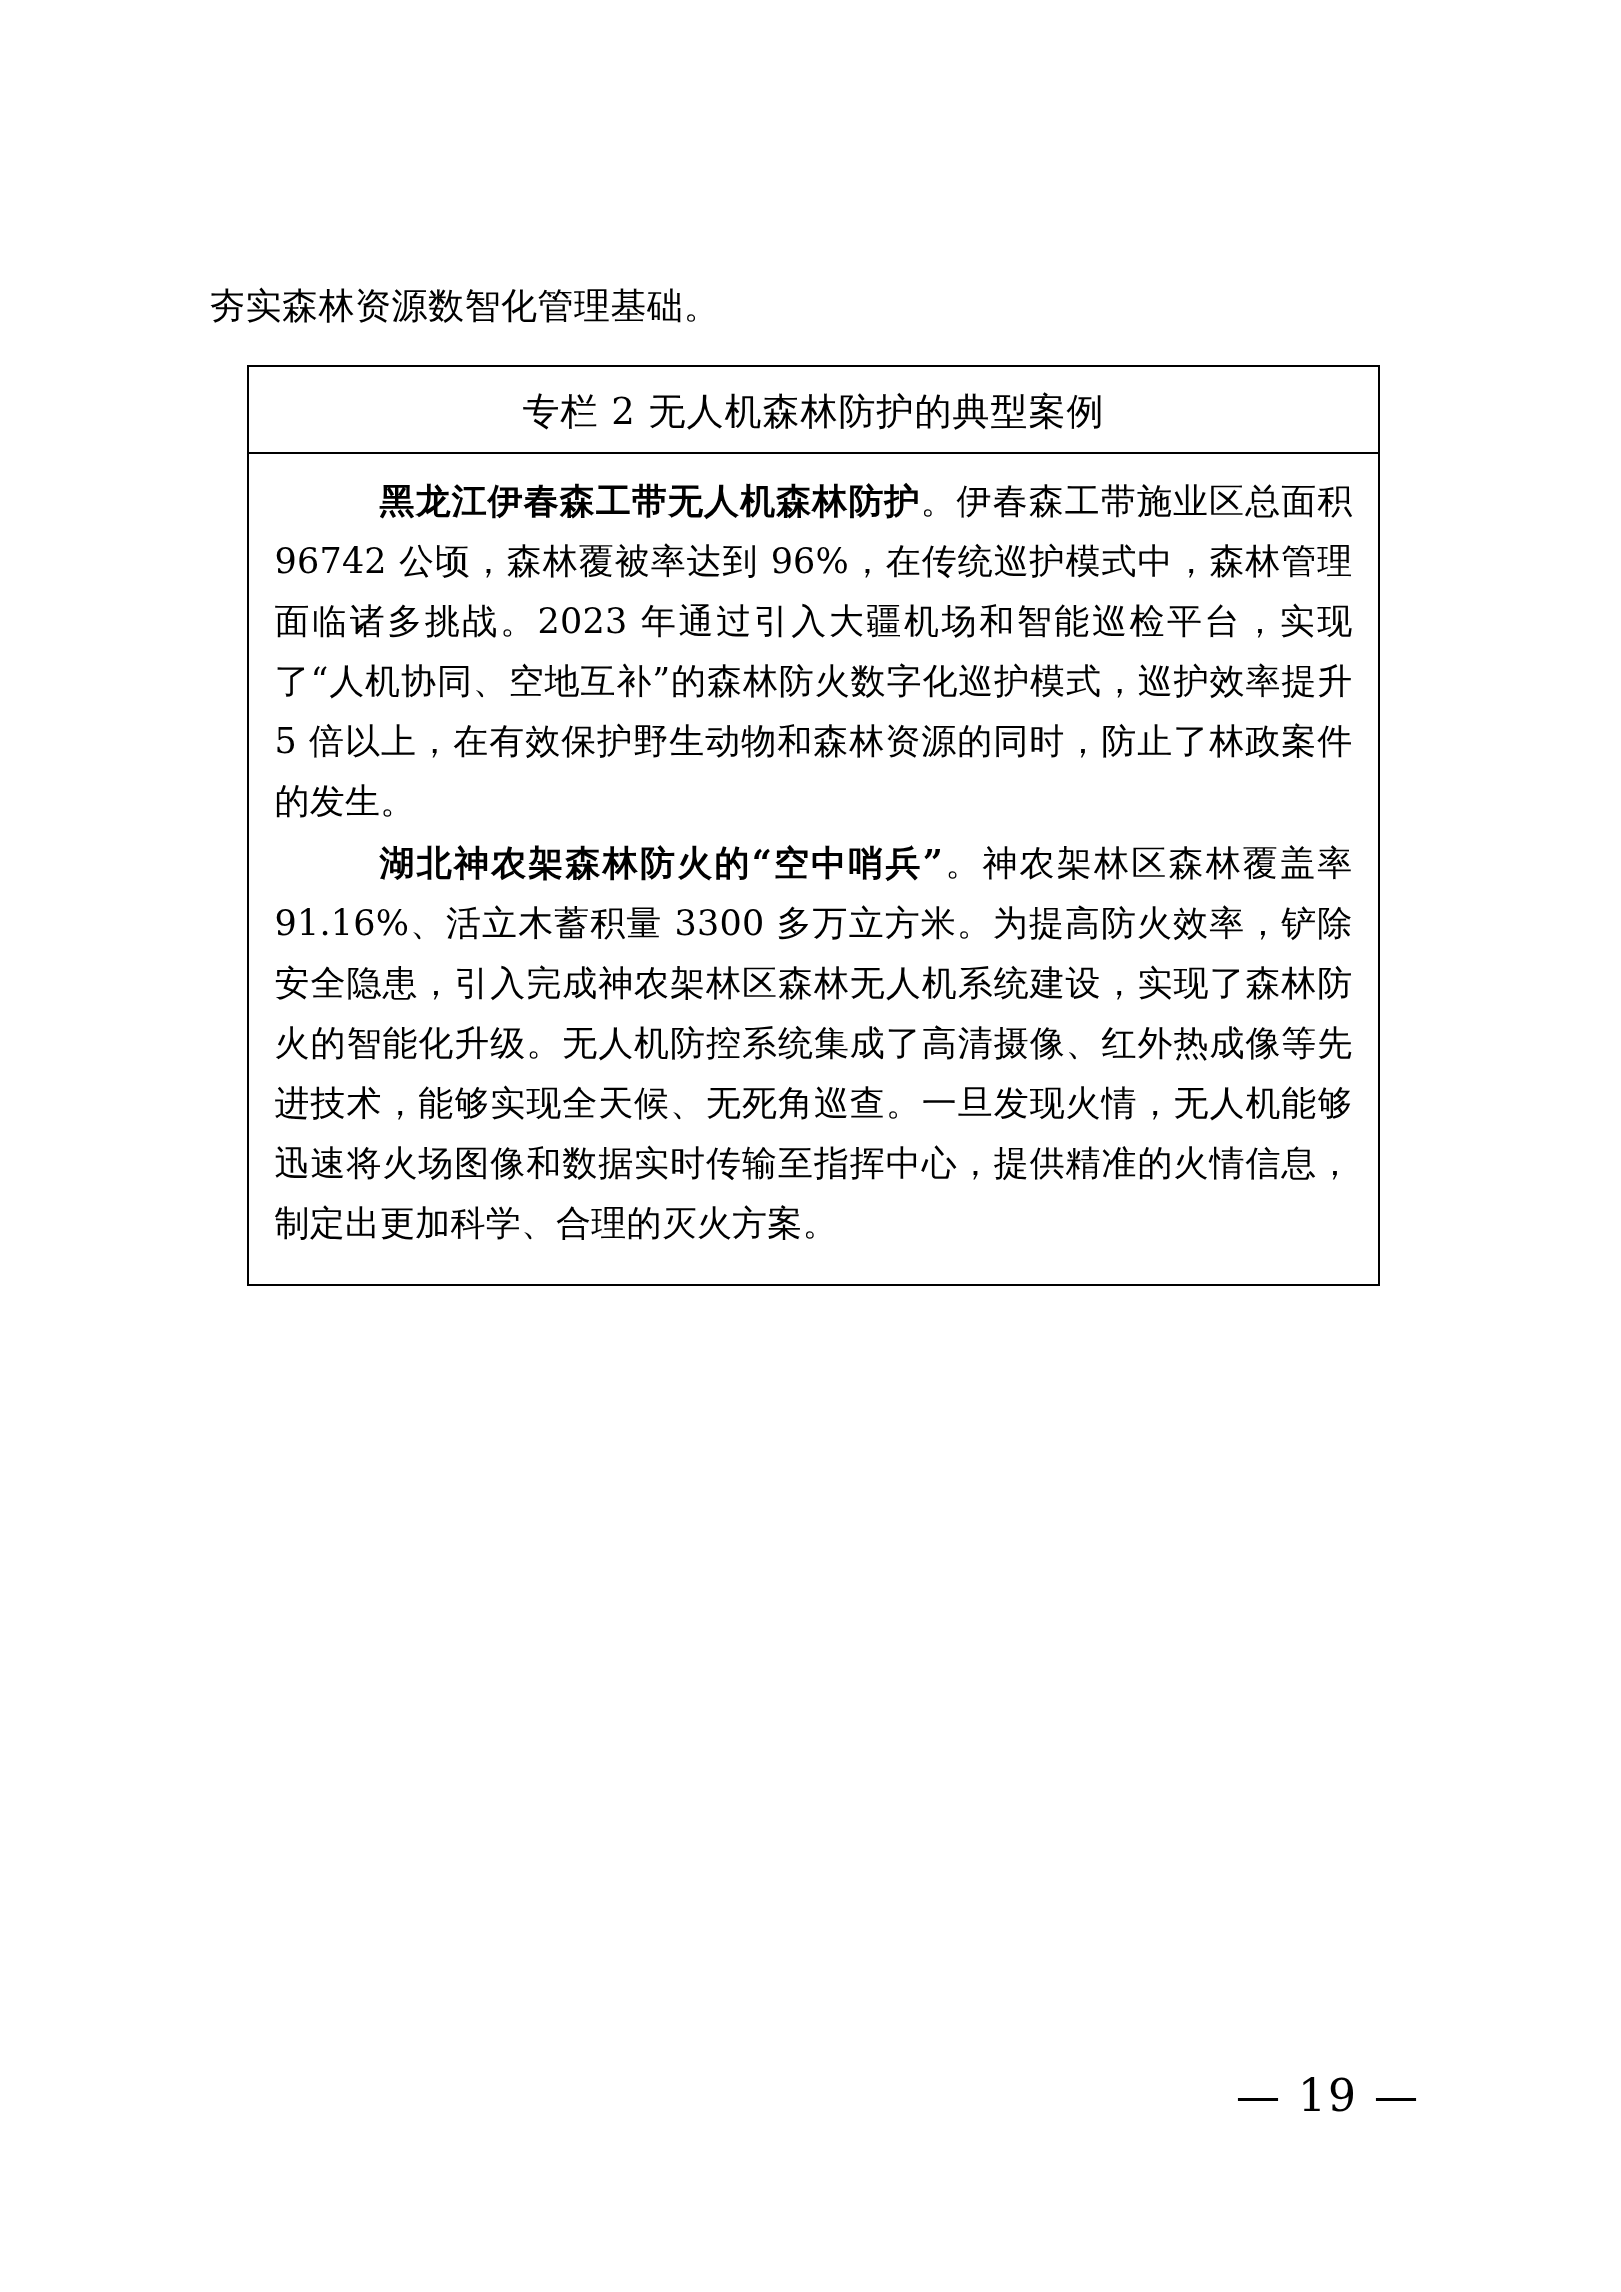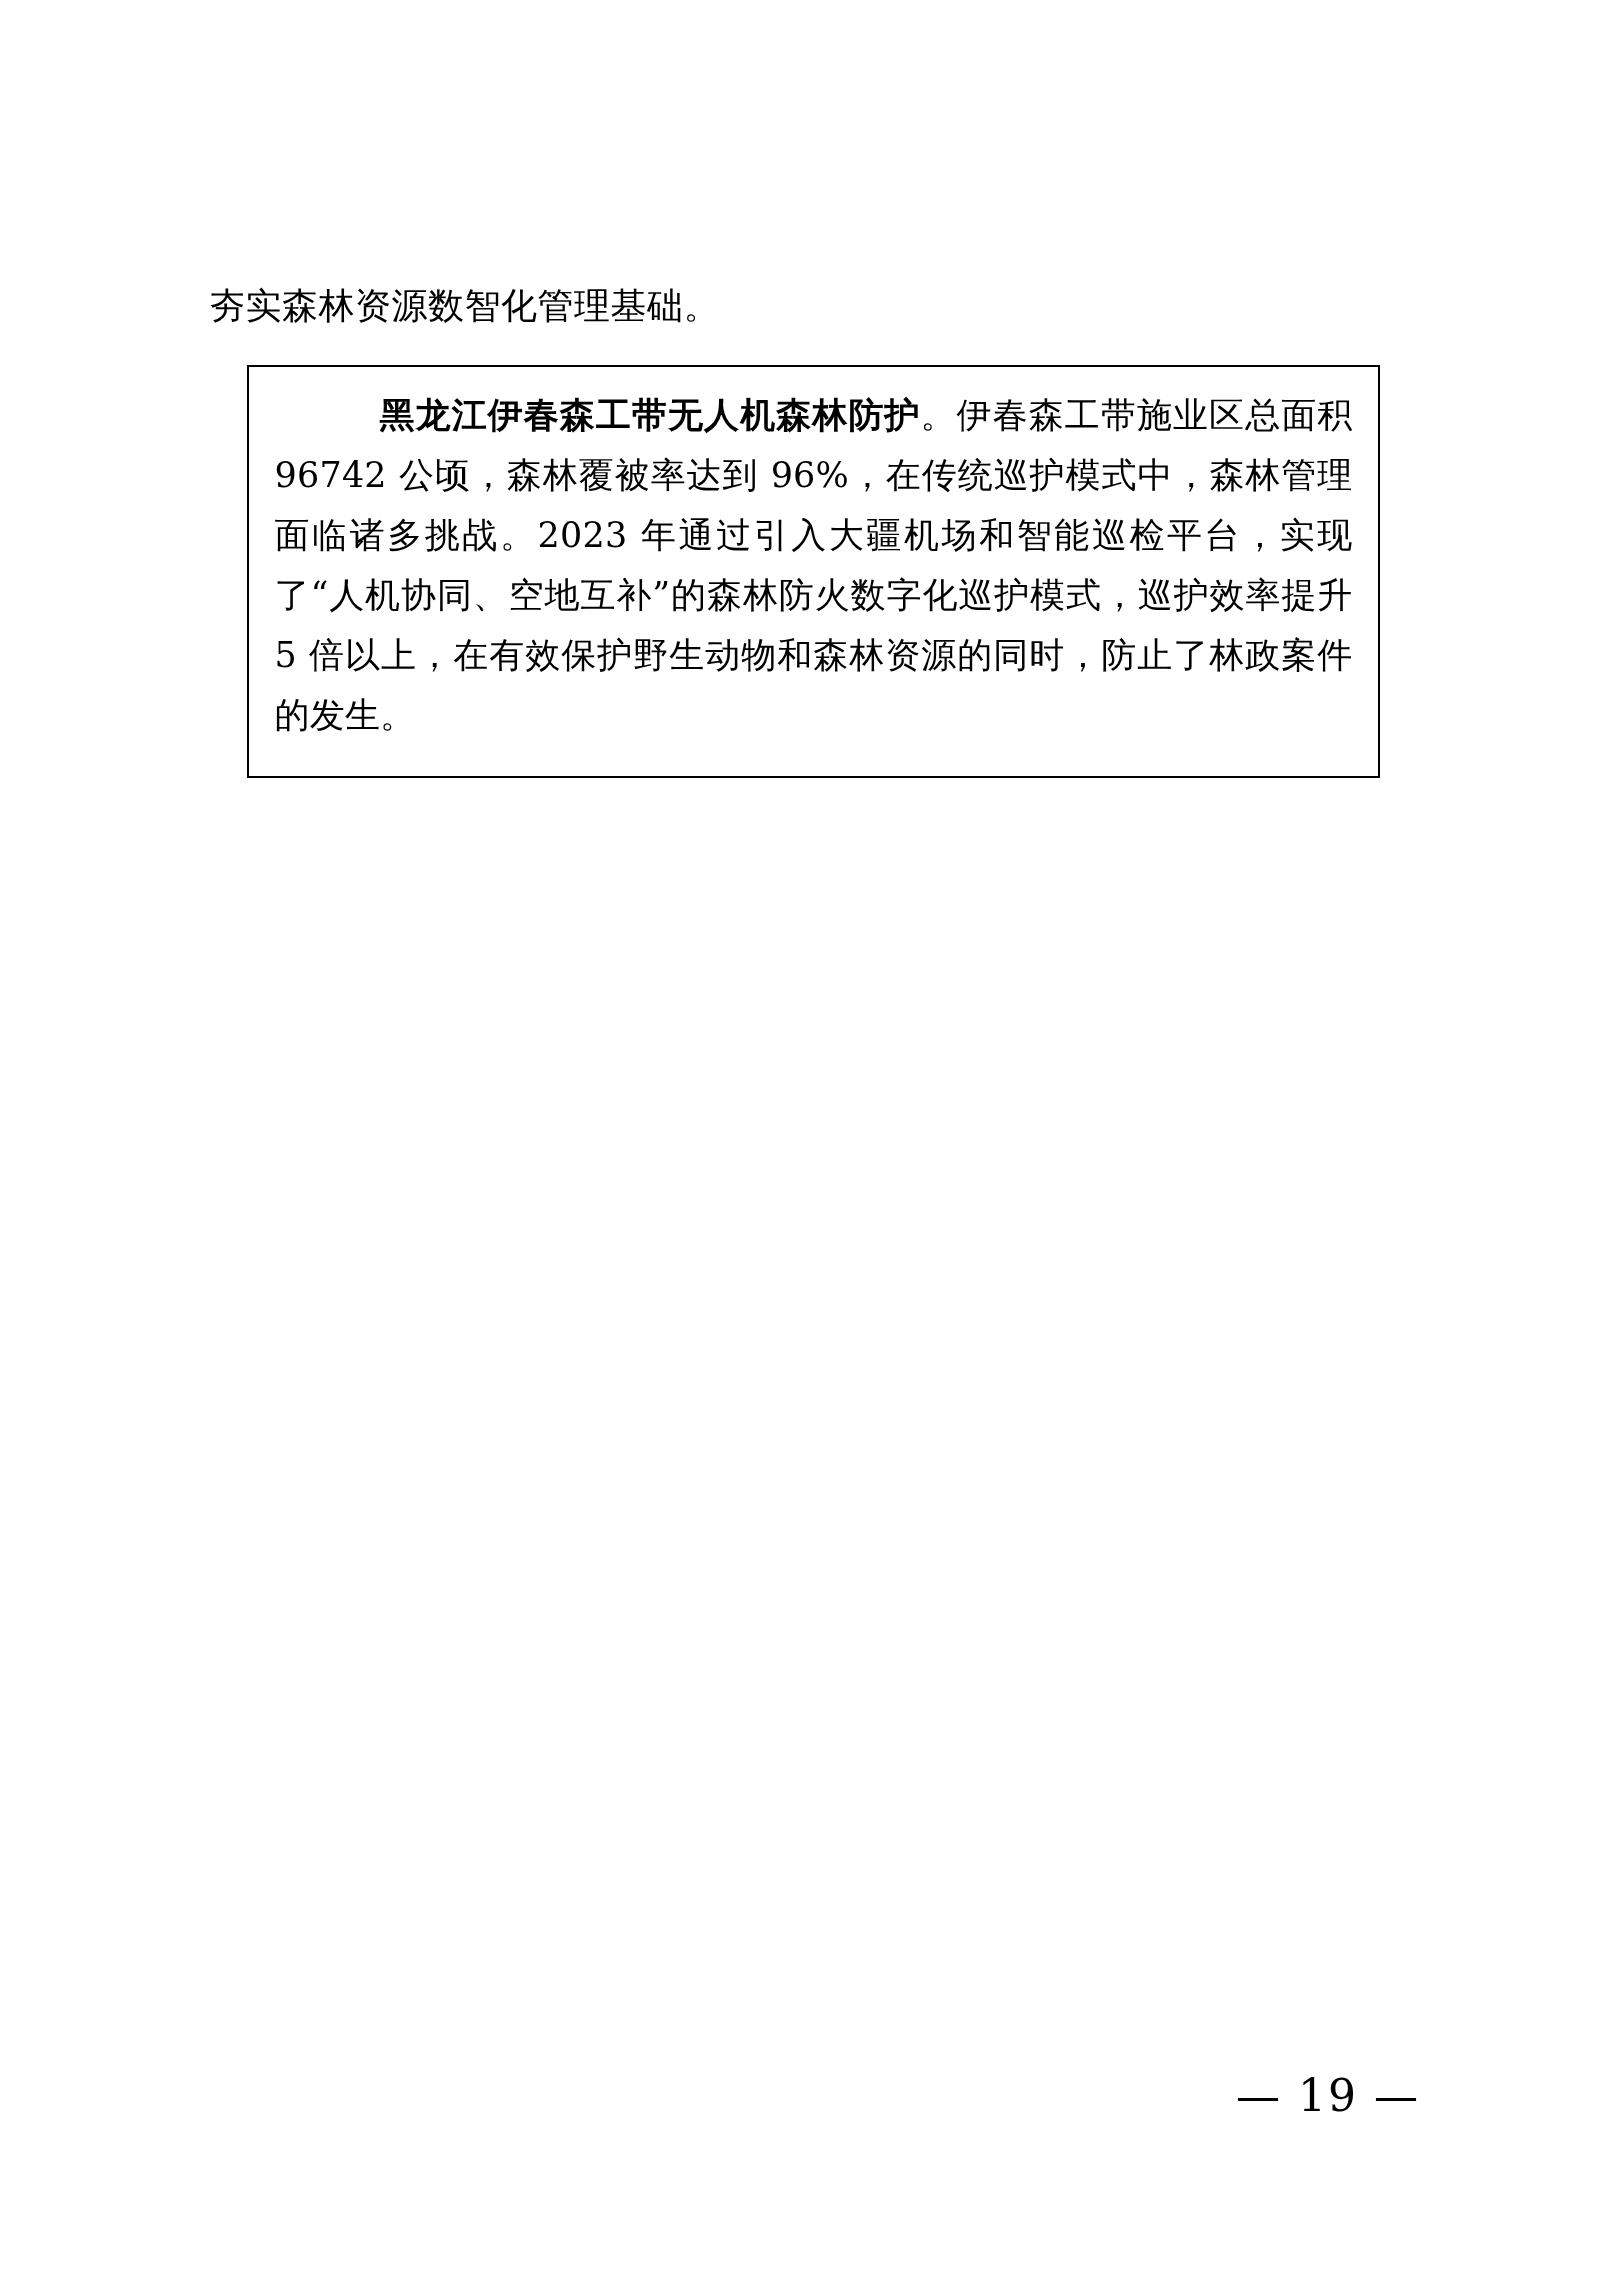--- a/index.html
+++ b/index.html
@@ -80,23 +80,27 @@
   }
 </style>
 </head>
 <body>
 
 <div class="page">
 
   <div class="lead-para">夯实森林资源数智化管理基础。</div>
 
   <div class="box">
+    <div class="box-title">专栏 2  无人机森林防护的典型案例</div>
     <div class="box-body">
       <p class="para">
         <b>黑龙江伊春森工带无人机森林防护</b><span>。伊春森工带施业区总面积 96742 公顷，森林覆被率达到 96%，在传统巡护模式中，森林管理面临诸多挑战。2023 年通过引入大疆机场和智能巡检平台，实现了“人机协同、空地互补”的森林防火数字化巡护模式，巡护效率提升 5 倍以上，在有效保护野生动物和森林资源的同时，防止了林政案件的发生。</span>
+      </p>
+      <p class="para">
+        <b>湖北神农架森林防火的“空中哨兵”</b><span>。神农架林区森林覆盖率 91.16%、活立木蓄积量 3300 多万立方米。为提高防火效率，铲除安全隐患，引入完成神农架林区森林无人机系统建设，实现了森林防火的智能化升级。无人机防控系统集成了高清摄像、红外热成像等先进技术，能够实现全天候、无死角巡查。一旦发现火情，无人机能够迅速将火场图像和数据实时传输至指挥中心，提供精准的火情信息，制定出更加科学、合理的灭火方案。</span>
       </p>
     </div>
   </div>
 
   <div class="footer">
     <span class="footer-inner">— 19 —</span>
   </div>
 
 </div>
 

